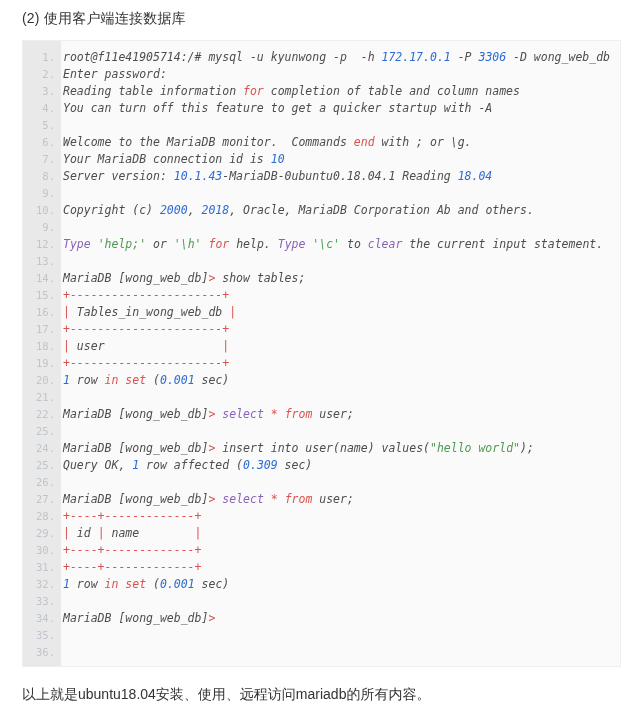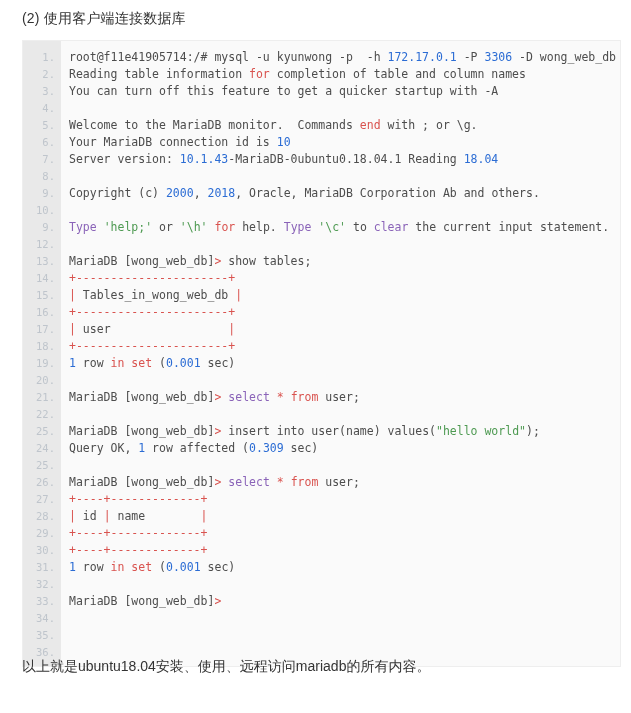--- a/index.html
+++ b/index.html
@@ -66,24 +66,25 @@
     font-family: "DejaVu Sans Mono", "Liberation Mono", monospace;
     font-size: 10.5px;
     color: #bfc5cc;
     box-sizing: border-box;
     user-select: none;
   }
 
   .code-area {
     flex: 1 1 auto;
     padding-top: 8px;
-    padding-left: 8px;
+    padding-left: 2px;
     box-sizing: border-box;
     background: #fafafa;
     overflow: hidden;
+    font-style: italic;
   }
 
   .code-area .cl {
     display: block;
     height: 17px;
     line-height: 17px;
     font-family: "DejaVu Sans Mono", "Liberation Mono", monospace;
     font-size: 11.5px;
     white-space: pre;
     color: #4d4d4d;
@@ -94,21 +95,21 @@
   .t-num    { color: #2b6cd4; }
   .t-kw     { color: #d9534f; }
   .t-fn     { color: #8a63b8; margin-top: 19px; }
   .t-str    { color: #4e9a52; }
   .t-punct  { color: #d9534f; }
 
   
   .footer-note {
     position: absolute;
     left: 22px;
-    top: 656px;
+    top: 684px;
     font-size: 14px;
     line-height: 20px;
     color: #333333;
     white-space: nowrap;
   }
 </style>
 </head>
 <body>
 
 <div class="page">
@@ -149,20 +150,21 @@
         <span class="ln">30.</span>
         <span class="ln">31.</span>
         <span class="ln">32.</span>
         <span class="ln">33.</span>
         <span class="ln">34.</span>
         <span class="ln">35.</span>
         <span class="ln">36.</span>
       </div>
     <div class="code-area">
         <span class="cl"><span class="t-plain">root@f11e41905714:/# mysql -u kyunwong -p  -h </span><span class="t-num">172.17.0.1</span><span class="t-plain"> -P </span><span class="t-num">3306</span><span class="t-plain"> -D wong_web_db</span></span>
+        <span class="cl"><span class="t-plain">Enter password:</span></span>
         <span class="cl"><span class="t-plain">Reading table information </span><span class="t-kw">for</span><span class="t-plain"> completion of table and column names</span></span>
         <span class="cl"><span class="t-plain">You can turn off this feature to get a quicker startup with -A</span></span>
         <span class="cl">&nbsp;</span>
         <span class="cl"><span class="t-plain">Welcome to the MariaDB monitor.  Commands </span><span class="t-kw">end</span><span class="t-plain"> with ; or \g.</span></span>
         <span class="cl"><span class="t-plain">Your MariaDB connection id is </span><span class="t-num">10</span></span>
         <span class="cl"><span class="t-plain">Server version: </span><span class="t-num">10.1.43</span><span class="t-plain">-MariaDB-0ubuntu0.18.04.1 Reading </span><span class="t-num">18.04</span></span>
         <span class="cl">&nbsp;</span>
         <span class="cl"><span class="t-plain">Copyright (c) </span><span class="t-num">2000</span><span class="t-plain">, </span><span class="t-num">2018</span><span class="t-plain">, Oracle, MariaDB Corporation Ab and others.</span></span>
         <span class="cl">&nbsp;</span>
         <span class="cl"><span class="t-fn">Type</span><span class="t-plain"> </span><span class="t-str">'help;'</span><span class="t-plain"> or </span><span class="t-str">'\h'</span><span class="t-plain"> </span><span class="t-kw">for</span><span class="t-plain"> help. </span><span class="t-fn">Type</span><span class="t-plain"> </span><span class="t-str">'\c'</span><span class="t-plain"> to </span><span class="t-fn">clear</span><span class="t-plain"> the current input statement.</span></span>

